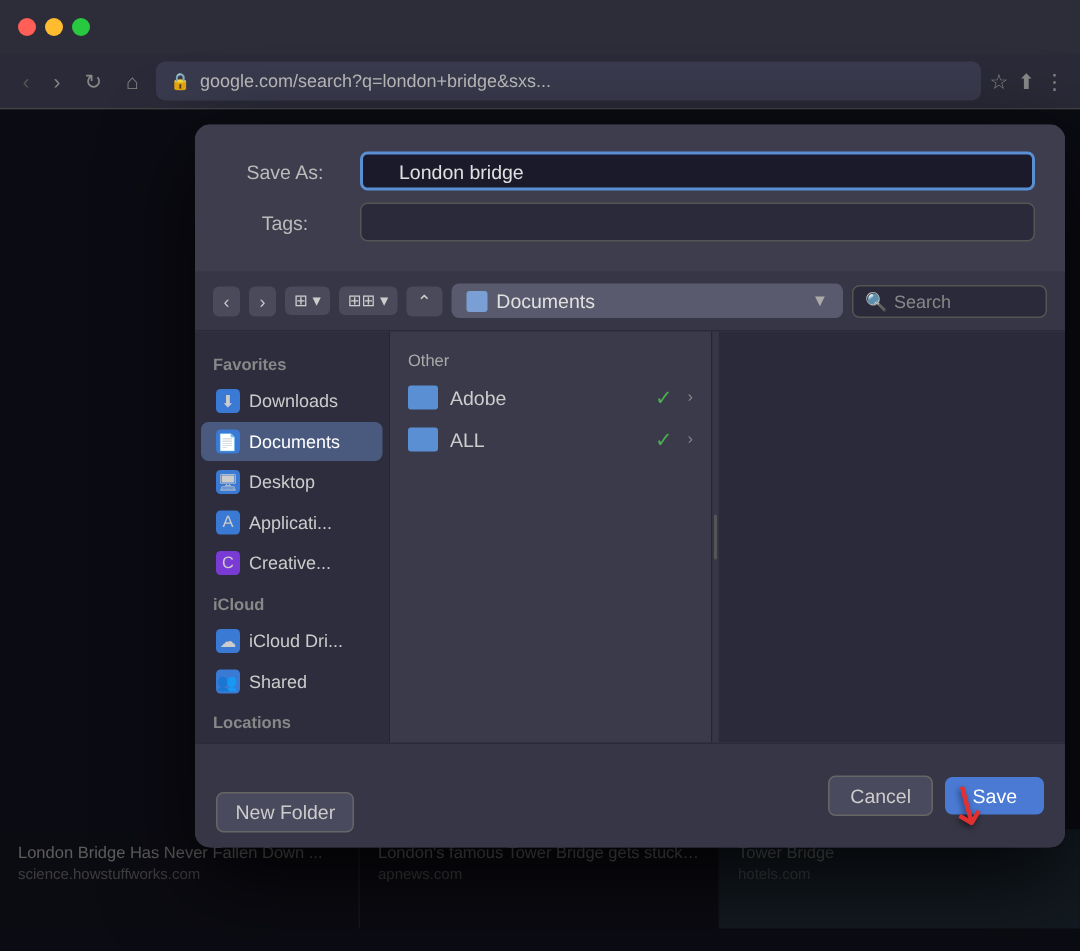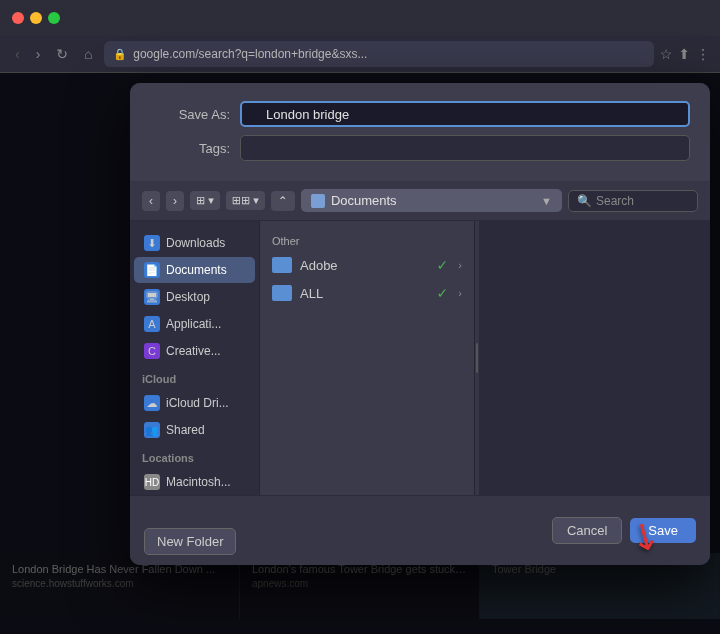--- a/index.html
+++ b/index.html
@@ -191,21 +191,21 @@
     }
     .dialog-row {
       display: flex;
       align-items: center;
       margin-bottom: 8px;
     }
     .dialog-label {
       font-size: 13px;
       color: #bbb;
       width: 80px;
-      text-align: right;
+      text-align: center;
       margin-right: 10px;
     }
     .dialog-input {
       flex: 1;
       height: 26px;
       background: #1a1a2a;
       border: 2px solid #5a8fd4;
       border-radius: 5px;
       color: #e0e0e0;
       font-size: 13px;
@@ -506,20 +506,21 @@
     <div class="result-item">
       <div class="result-title">London Bridge Has Never Fallen Down ...</div>
       <div class="result-source">science.howstuffworks.com</div>
     </div>
     <div class="result-item">
       <div class="result-title">London's famous Tower Bridge gets stuck ...</div>
       <div class="result-source">apnews.com</div>
     </div>
     <div class="result-item result-item-last">
       <div class="result-title">Tower Bridge</div>
+      <div class="result-source">hotels.com</div>
     </div>
   </div>
 
   <div class="save-dialog">
 
     <div class="dialog-top">
       <div class="dialog-row">
         <span class="dialog-label">Save As:</span>
         <input class="dialog-input" type="text" value="London bridge" style="">
       </div>
@@ -542,20 +543,21 @@
       </div>
       <div class="search-box">
         <span>🔍</span>
         <span style="color:#888;">Search</span>
       </div>
     </div>
 
     <div class="dialog-body">
 
       <div class="sidebar">
+        <div class="sidebar-section-label">Favorites</div>
         <div class="sidebar-item">
           <span class="sidebar-icon icon-blue">⬇</span>
           <span>Downloads</span>
         </div>
         <div class="sidebar-item active">
           <span class="sidebar-icon icon-blue">📄</span>
           <span>Documents</span>
         </div>
         <div class="sidebar-item">
           <span class="sidebar-icon icon-blue">🖥</span>

